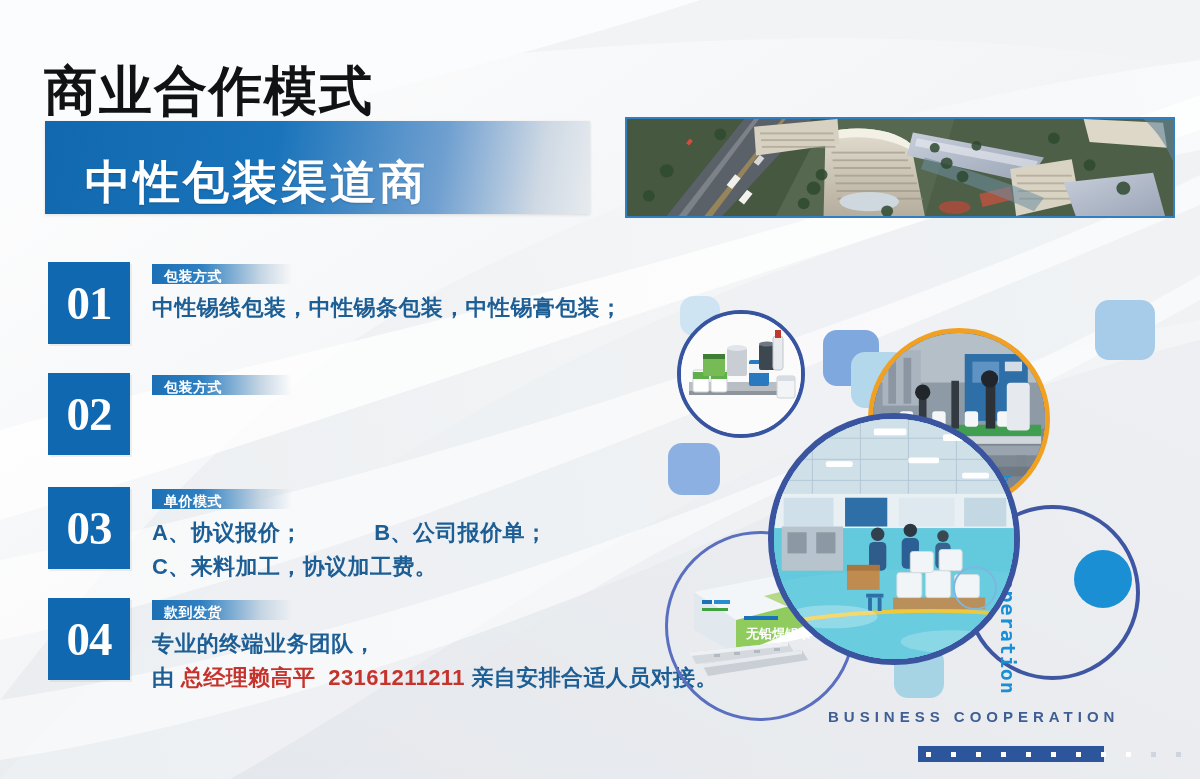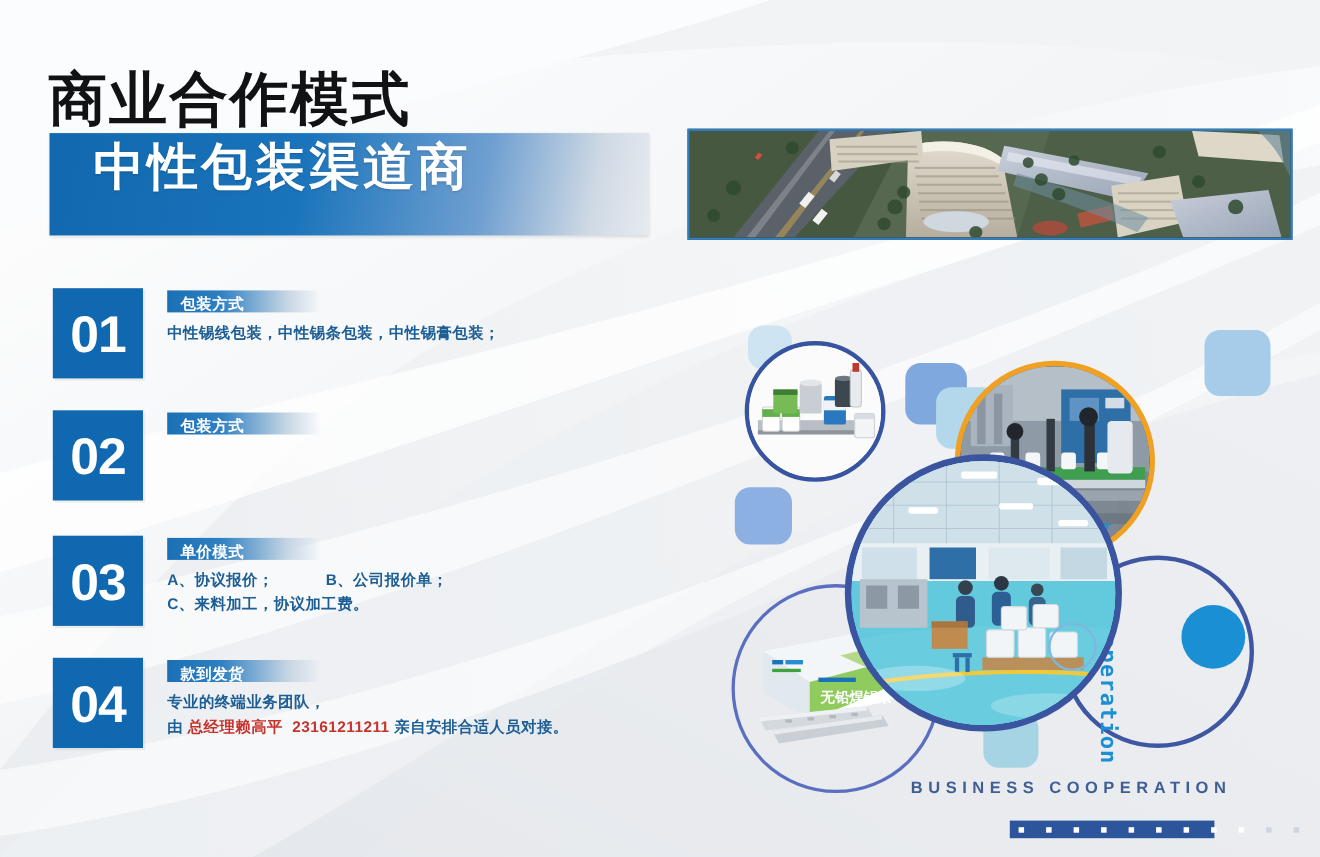--- a/index.html
+++ b/index.html
@@ -27,21 +27,21 @@
     font-family: "DejaVu Sans", "Liberation Sans", sans-serif;
     margin-top: 35px;
   }
 
   
   .banner {
     position: absolute; left: 45px; top: 121px;
     width: 545px; height: 93px;
     background: linear-gradient(100deg,#1168ae 0%,#1a74bb 42%,#6f9fd0 72%,#cfd9e4 90%,#e7ebef 100%);
     box-shadow: 0 1px 3px rgba(0,0,0,.12);
-    display: flex; align-items: flex-start;
+    display: flex; align-items: flex-end;
   }
   .banner-text {
     margin-left: 40px;
     font-size: 46px; font-weight: 900; color:#ffffff; letter-spacing: 3px;
     font-family: "DejaVu Sans", "Liberation Sans", sans-serif;
     text-shadow: 0 1px 2px rgba(0,0,0,.18);
   }
 
   
   .hero-photo {
@@ -56,35 +56,35 @@
   
   .item { position: absolute; left: 48px; }
   .num-tile {
     position: absolute; left: 0; top: 0;
     width: 82px; height: 82px;
     background: #1068b0;
     display:flex; align-items:center; justify-content:center;
     box-shadow: 2px 2px 0 rgba(0,0,0,.06);
   }
   .num-tile .digits {
-    font-family: Liberation Sans, sans-serif;
+    font-family: Liberation Serif, serif;
     font-size: 47px; font-weight: 700; color:#ffffff; letter-spacing: -1px;
     line-height: 1;
   }
   .item-body { position:absolute; left: 104px; top: 2px; width: 640px; }
   .tag {
     display:inline-block; min-width: 140px; height: 20px;
     padding: 0 50px 0 12px;
     background: linear-gradient(90deg,#1b6fb4 0%,#2e80c2 35%,rgba(190,208,224,.85) 78%,rgba(236,239,242,0) 100%);
     color:#ffffff; font-size: 14px; font-weight: 700; line-height: 24px;
     letter-spacing: .5px;
   }
   .lines { margin-top: 6px; }
   .line {
-    font-size: 14px; font-weight: 700; color:#1d5e95;
+    font-size: 22px; font-weight: 700; color:#1d5e95;
     line-height: 1.55; letter-spacing: .4px; white-space: pre;
   }
   .line .red { color:#c6332c; }
 
   
   .graphics { position:absolute; left:640px; top:300px; width:560px; height:420px; }
 
   .ring { position:absolute; border-radius:50%;text-align:center; }
 
   

